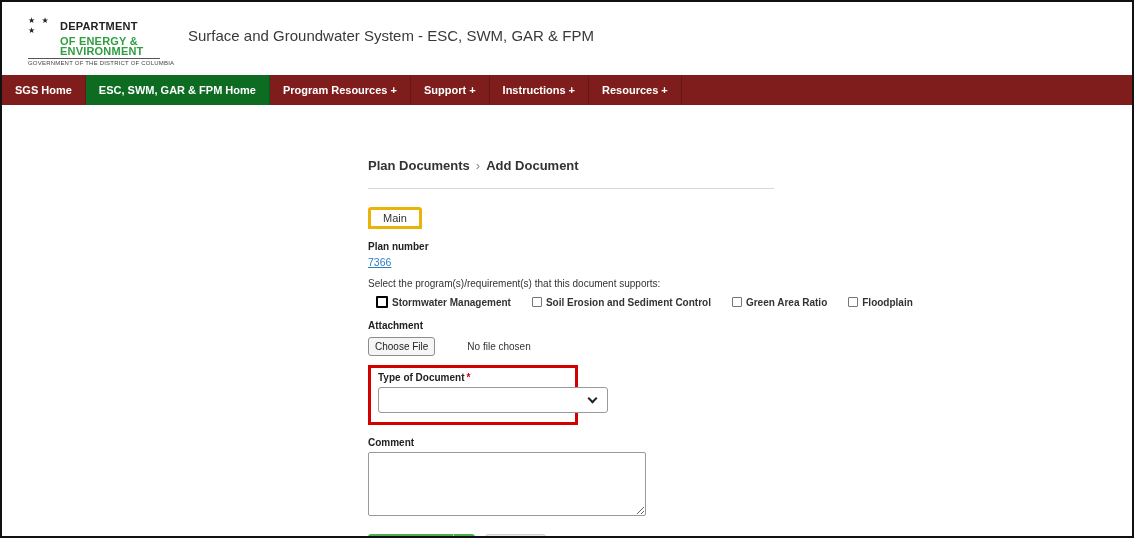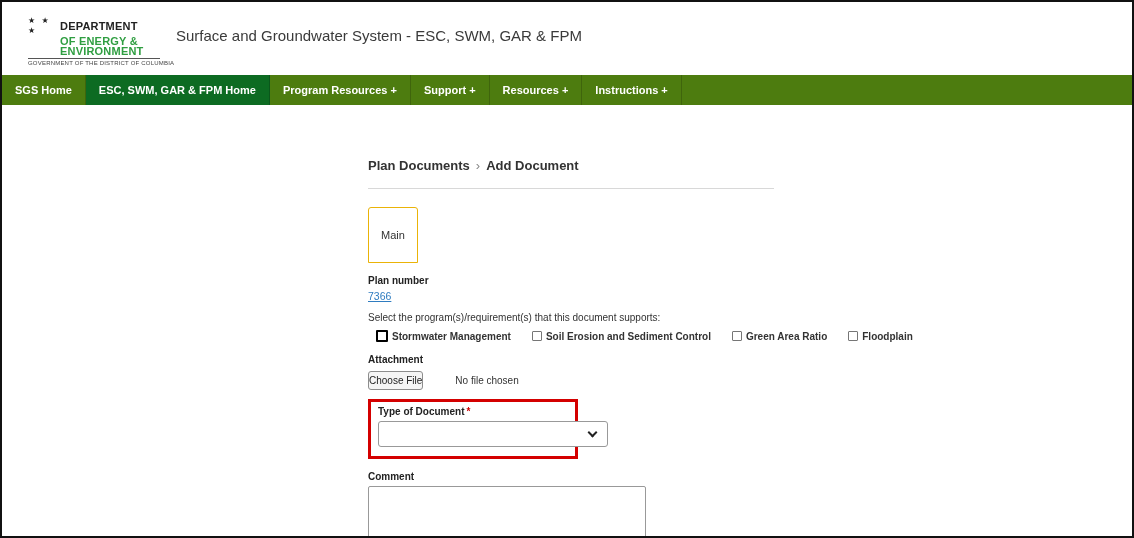--- a/index.html
+++ b/index.html
@@ -30,55 +30,55 @@
   .logo-line { display: flex; align-items: center; gap: 4px; line-height: 10px; }
   .logo-left { width: 28px; flex: 0 0 28px; }
   .stars { color: #222; font-size: 8px; letter-spacing: 2px; }
   .bar { width: 28px; height: 8px; background: #2f9e41; margin: 1px 0; }
   .logo-t1 { color: #222; font-weight: bold; font-size: 11px; letter-spacing: 0.2px; }
   .logo-t2 { color: #2f9e41; font-weight: bold; font-size: 11px; letter-spacing: 0.2px; }
   .tagline {
     font-size: 6px; color: #444; border-top: 1px solid #555;
     margin-top: 2px; padding-top: 1px; letter-spacing: 0.2px; white-space: nowrap;
   }
-  .app-title { font-size: 15px; font-weight: 400; color: #3a3a3a; margin: 0 0 10px 0; }
+  .app-title { font-size: 15px; font-weight: 400; color: #3a3a3a; margin: 0 0 10px 12px; }
 
   
-  .main-nav { display: flex; background: #4d7c0f; height: 30px; }
+  .main-nav { display: flex; background: #7f1d1d; height: 30px; }
   .nav-item {
     color: #fff; font-size: 11px; font-weight: bold; line-height: 30px;
     padding: 0 13px; border-right: 1px solid rgba(0,0,0,0.18);
     white-space: nowrap; cursor: pointer;
   }
   .nav-item.active { background: #0d6b22; }
 
   
   .content { margin: 53px 0 0 366px; width: 406px; font-size: 10px; }
   .breadcrumb { font-size: 13px; font-weight: bold; color: #333; }
   .breadcrumb .sep { color: #888; font-weight: normal; margin: 0 6px; }
   .divider { border: none; border-top: 1px solid #d8d8d8; margin: 15px 0 0; }
   .tab {
-    display: inline-block; margin-top: 18px; border: 1px solid #eab308;
-    border-radius: 3px 3px 0 0; padding: 21px 12px; font-size: 11px;
+    display: inline-block; margin-top: 18px; border: 3px solid #eab308;
+    border-radius: 3px 3px 0 0; padding: 2px 12px; font-size: 11px;
     color: #333; background: #fff; cursor: pointer;
   }
 
   .field-label { font-weight: bold; font-size: 10px; color: #222; margin-top: 12px; }
   .plan-link { color: #2f7cc0; text-decoration: underline; font-size: 10.5px; margin-top: 4px; display: inline-block; cursor: pointer; }
   .programs-label { margin-top: 10px; font-size: 10px; color: #333; }
 
   .checkbox-row { display: flex; align-items: center; gap: 13px; margin-top: 7px; width: max-content; }
   .checkbox-option { display: flex; align-items: center; gap: 4px; font-weight: bold; font-size: 10px; cursor: pointer; padding-left: 8px; }
   .checkbox { width: 10px; height: 10px; border: 1px solid #767676; background: #fff; border-radius: 1px; flex: 0 0 auto; }
   .checkbox.focused { width: 12px; height: 12px; border: 2px solid #000; }
 
   .file-row { display: flex; align-items: center; gap: 8px; margin-top: 6px; }
   .file-button {
     border: 1px solid #8d8d8d; background: #f5f5f5; border-radius: 3px;
-    padding: 3px 0; font-size: 10px; color: #222; font-family: inherit; cursor: pointer;
+    padding: 3px 6px; font-size: 10px; color: #222; font-family: inherit; cursor: pointer;
   }
   .file-status { font-size: 10px; color: #333; margin-left: 24px; }
 
   .annotation { margin-top: 9px; border: 3px solid #d40000; padding: 4px 8px 9px 7px; width: 210px; }
   .select {
     margin-top: 4px; position: relative; width: 230px; height: 26px;
     border: 1px solid #999; border-radius: 3px; background: #fff; cursor: pointer;
   }
   .select .chev {
     position: absolute; right: 11px; top: 7px; width: 7px; height: 7px;
@@ -130,22 +130,22 @@
       <div class="tagline">GOVERNMENT OF THE DISTRICT OF COLUMBIA</div>
     </div>
     <h1 class="app-title">Surface and Groundwater System - ESC, SWM, GAR &amp; FPM</h1>
   </header>
 
   <nav class="main-nav">
     <div class="nav-item">SGS Home</div>
     <div class="nav-item active">ESC, SWM, GAR &amp; FPM Home</div>
     <div class="nav-item">Program Resources +</div>
     <div class="nav-item">Support +</div>
+    <div class="nav-item">Instructions +</div>
     <div class="nav-item">Resources +</div>
-    <div class="nav-item">Instructions +</div>
   </nav>
 
   <main class="content">
 
     <div class="breadcrumb">
       <span>Plan Documents</span><span class="sep">›</span><span>Add Document</span>
     </div>
     <hr class="divider">
 
     <div class="tab">Main</div>

